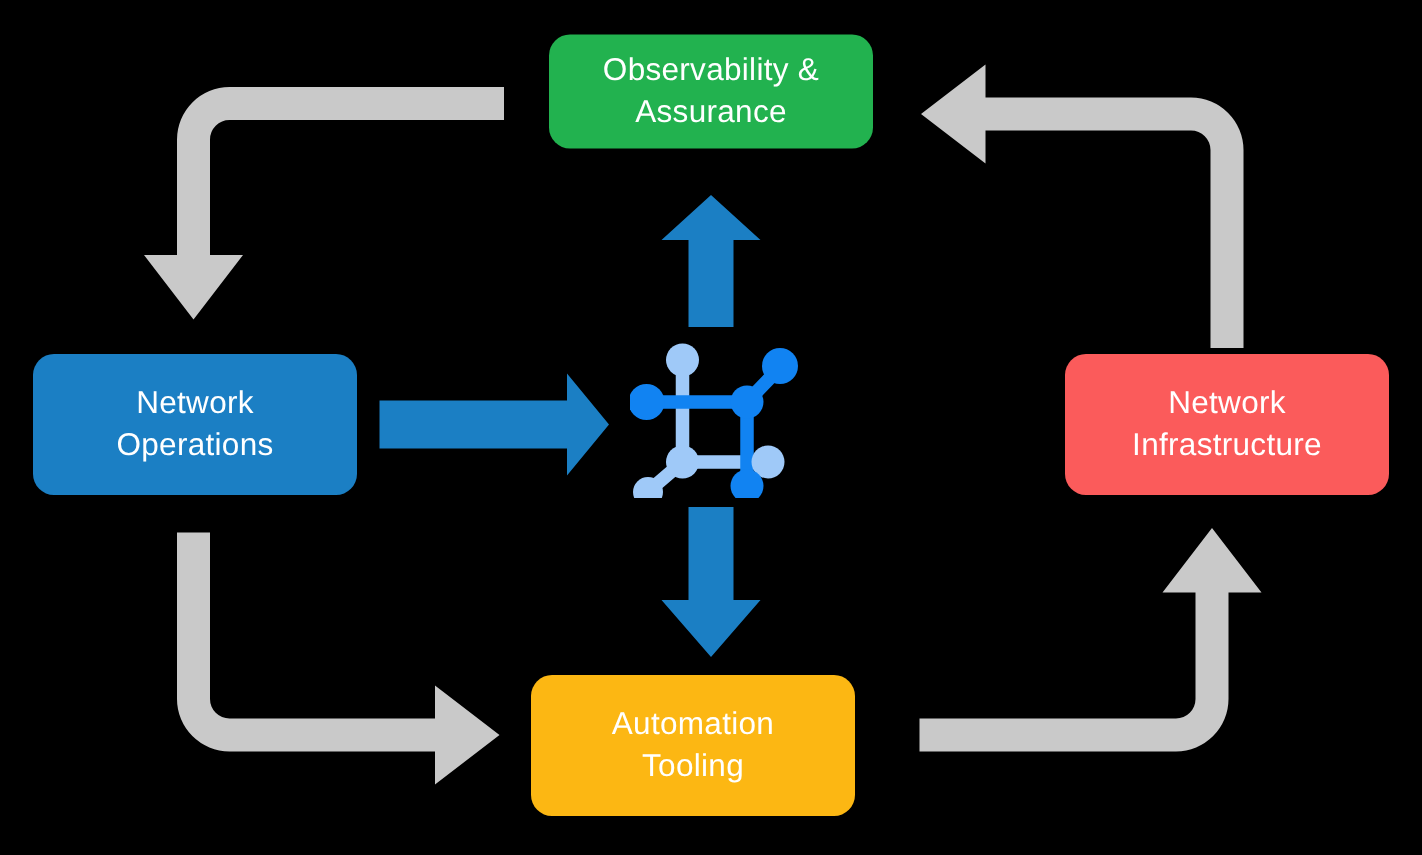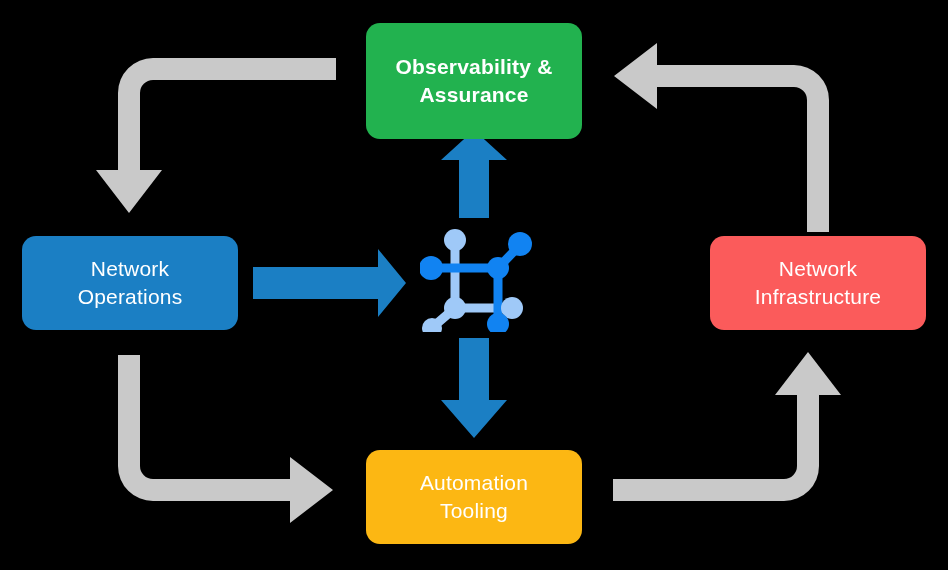--- a/index.html
+++ b/index.html
@@ -42,40 +42,39 @@
     padding: 6px 10px;
   }
   .node-box .node-label {
     white-space: pre-line;
     display: block;
   }
   #box-observability {
     left: 366px;
     top: 23px;
     width: 216px;
-    height: 116px;
+    height: 76px;
     background: #22b24f;
-    font-weight: bold;
   }
   #box-network-operations {
     left: 22px;
     top: 236px;
     width: 216px;
     height: 94px;
     background: #1b7fc4;
   }
   #box-network-infrastructure {
     left: 710px;
     top: 236px;
     width: 216px;
     height: 94px;
     background: #fb5b5b;
   }
   #box-automation-tooling {
-    left: 366px;
+    left: 354px;
     top: 450px;
     width: 216px;
     height: 94px;
     background: #fcb713;
   }
   #center-network-icon {
     position: absolute;
     left: 420px;
     top: 220px;
     width: 112px;

